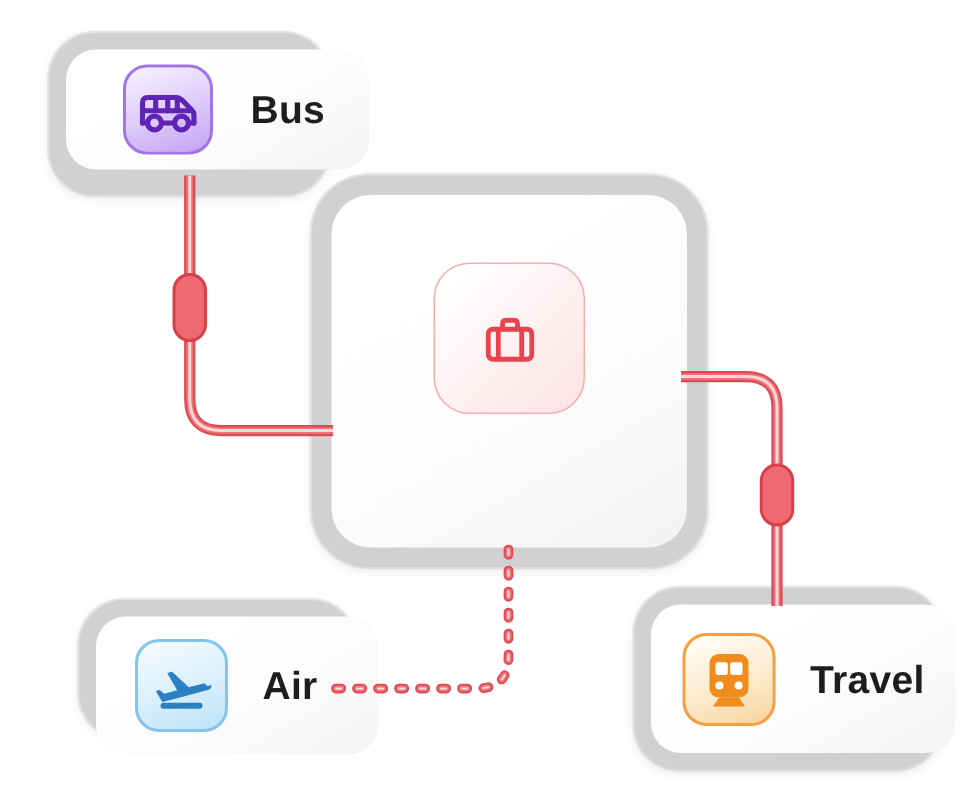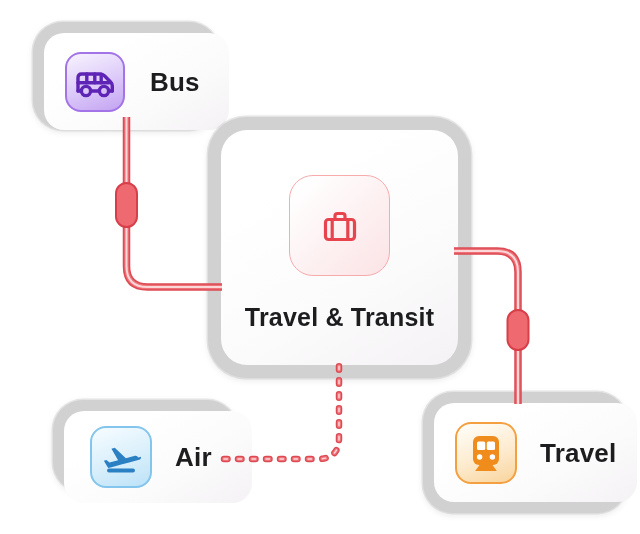--- a/index.html
+++ b/index.html
@@ -17,21 +17,21 @@
   }
   .small-inner{display:flex;align-items:center;}
   .icon-tile{
     box-sizing:border-box;flex:0 0 auto;display:flex;align-items:center;justify-content:center;
     border-radius:16px;
   }
   .node-label{font-weight:700;font-size:26px;letter-spacing:.2px;color:#1d1d1f;line-height:1;}
 
   
   #bus-outer{left:33px;top:22px;width:186px;height:108px;border-radius:30px;}
-  #bus-inner{left:11px;top:11px;width:164px;height:97px;border-radius:20px;padding-left:21px;}
+  #bus-inner{left:11px;top:11px;width:164px;height:80px;border-radius:20px;padding-left:38px;}
   #bus-tile{width:60px;height:60px;border:2.5px solid #a373e8;
     background:linear-gradient(160deg,#f5f0fe 5%,#dcc9f9 55%,#c3a4f2 100%);margin-right:25px;}
   
   #air-outer{left:53px;top:400px;width:184px;height:92px;border-radius:30px;}
   #air-inner{left:11px;top:11px;width:162px;height:92px;border-radius:20px;padding-left:26px;}
   #air-tile{width:62px;height:62px;border:2.5px solid #83c5ed;
     background:linear-gradient(160deg,#f4fbff 5%,#d9effb 55%,#bce2f8 100%);margin-right:23px;}
   
   #train-outer{left:423px;top:392px;width:204px;height:121px;border-radius:30px;}
   #train-inner{left:11px;top:11px;width:182px;height:99px;border-radius:20px;padding-left:21px;}
@@ -84,21 +84,20 @@
     <div class="card-inner" id="center-inner">
       <div class="icon-tile" id="center-tile">
         <svg width="48" height="48" viewBox="0 0 48 48">
           <g fill="none" stroke="#e8444d" stroke-width="3.2" stroke-linecap="round" stroke-linejoin="round">
             <rect x="9.5" y="17.5" width="29" height="20" rx="3"></rect>
             <path d="M19 17.5 V14 Q19 11.5 21.5 11.5 H26.5 Q29 11.5 29 14 V17.5"></path>
             <path d="M16.2 17.5 V37.5 M31.8 17.5 V37.5"></path>
           </g>
         </svg>
       </div>
-      <span id="center-label">Travel &amp; Transit</span>
     </div>
   </div>
 
   <div class="card-outer" id="air-outer">
     <div class="card-inner small-inner" id="air-inner">
       <div class="icon-tile" id="air-tile">
         <svg width="48" height="48" viewBox="0 0 48 48">
           <g transform="translate(3.2,8) scale(1.72)" fill="#2b80c4">
             <path d="M22.07 9.64c-.21-.8-1.04-1.28-1.84-1.06L14.92 10 8.46 3.98l-1.93.51 3.87 6.7-4.97 1.33-1.84-1.44-1.45.39 1.62 2.8.95 1.45 1.89-.5 5.62-1.5 4.6-1.23 5.79-1.55c.81-.21 1.28-1.04 1.06-1.84z"></path>
           </g>

